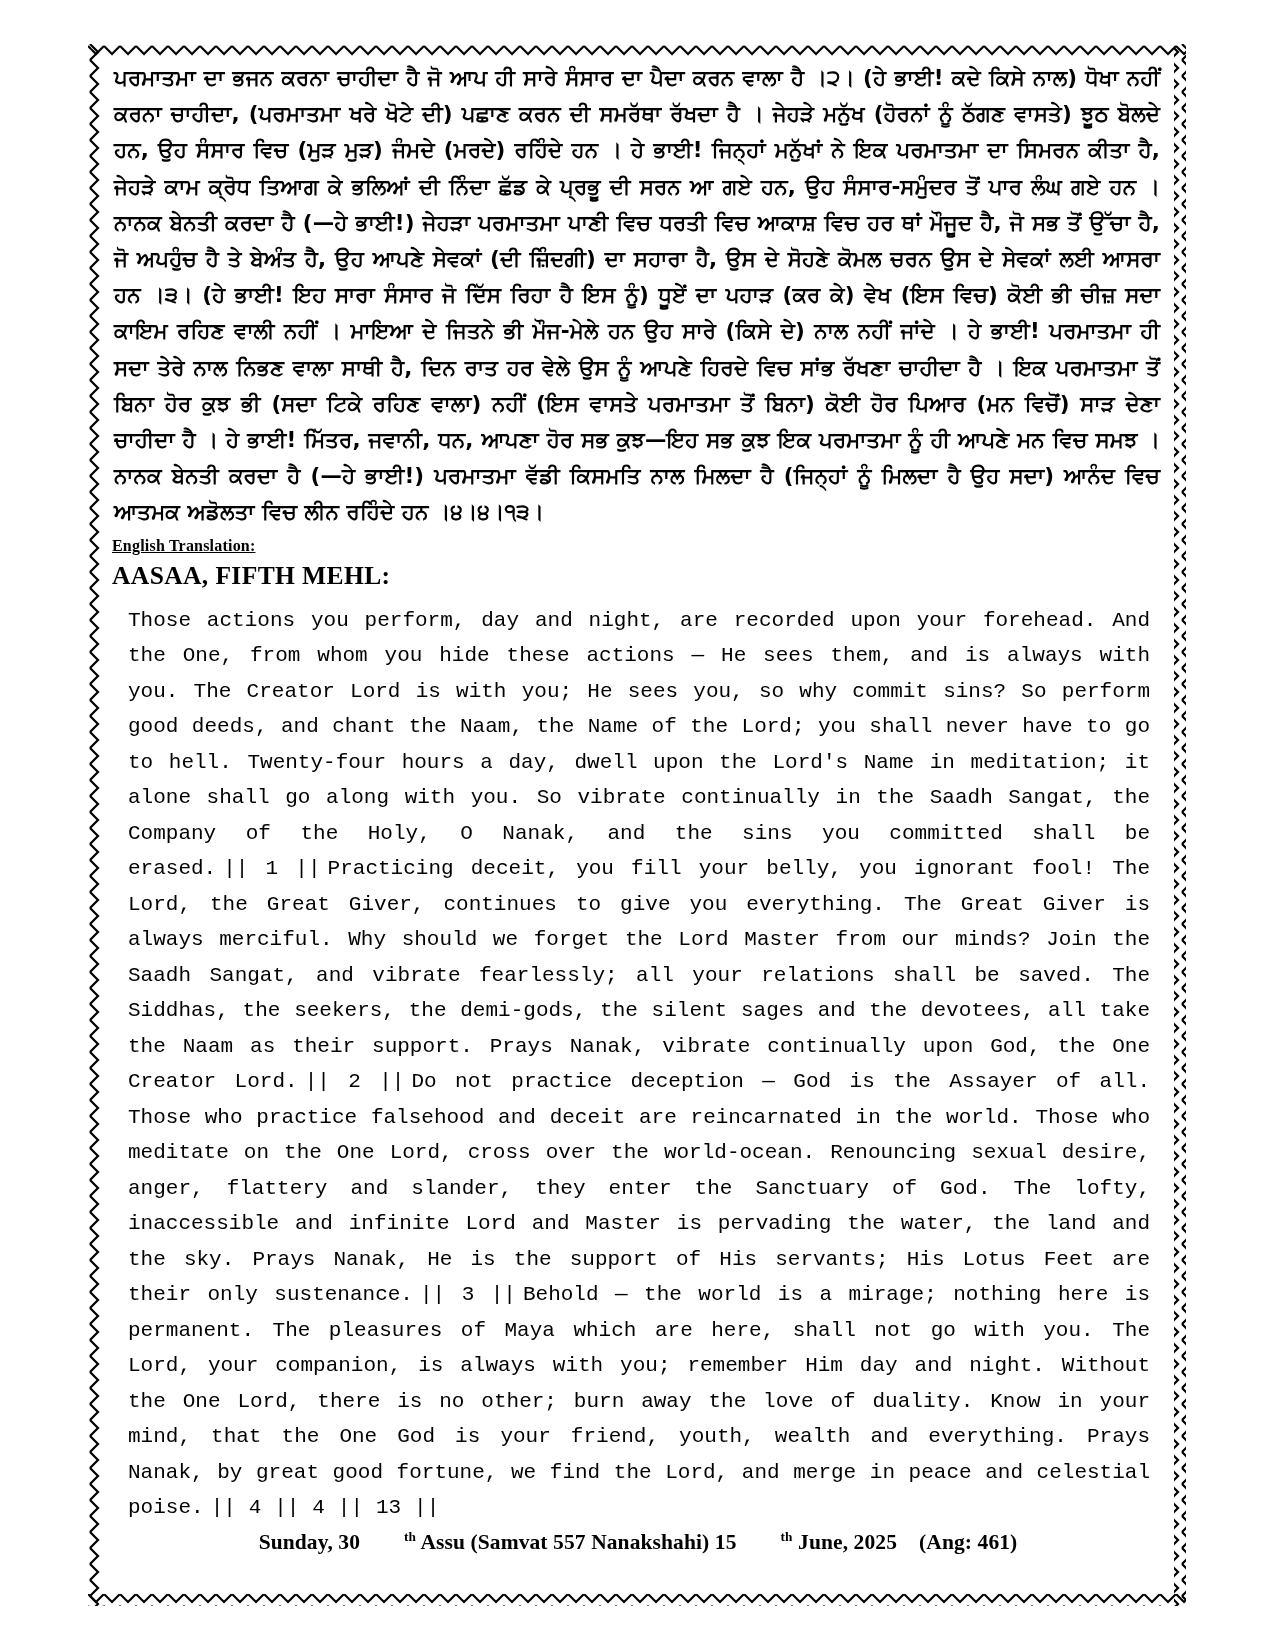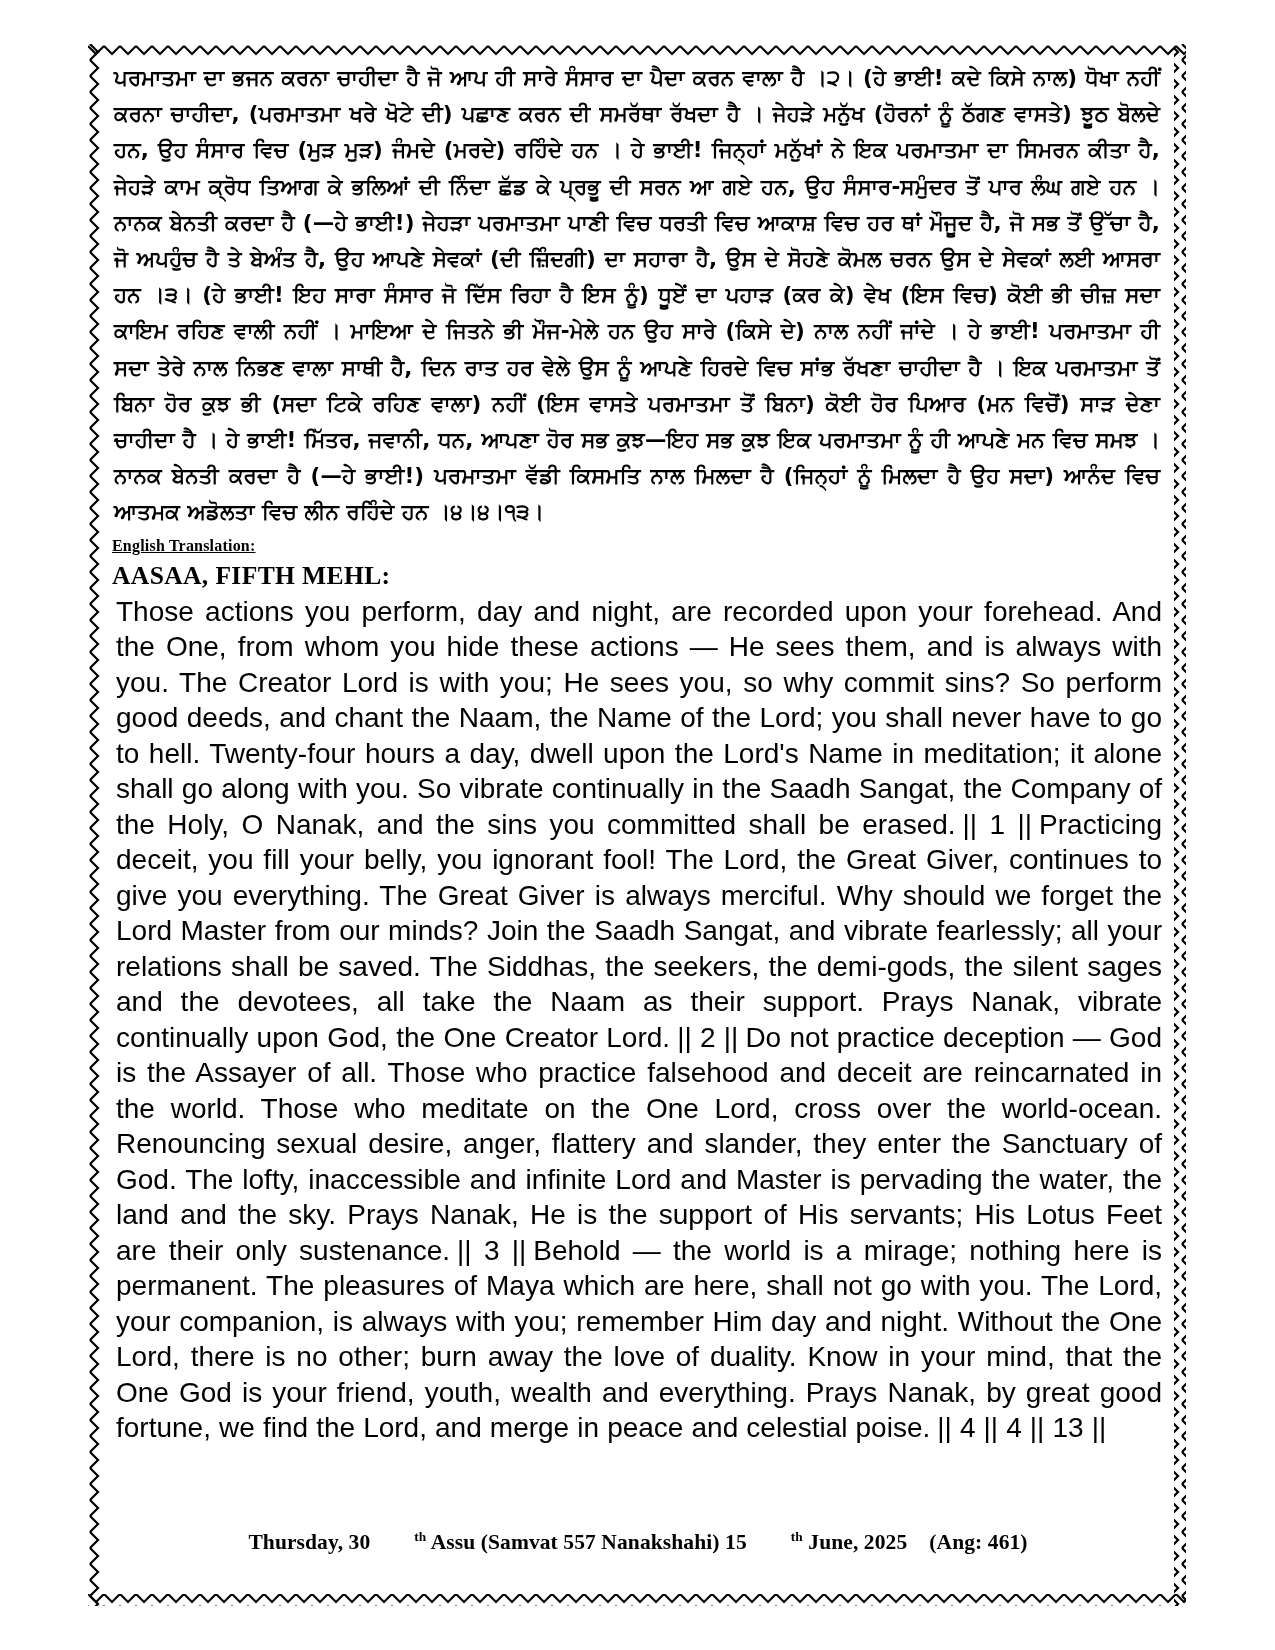--- a/index.html
+++ b/index.html
@@ -78,26 +78,26 @@
   .eng-heading {
     font-family: "Liberation Serif", "DejaVu Serif", serif;
     font-weight: bold;
     font-size: 25.5px;
     letter-spacing: 0.4px;
     margin: 4px 0 3px 0;
   }
 
   
   .eng-body {
-    font-family: Liberation Sans, sans-serif;
-    font-size: 28px;
+    font-family: Liberation Mono, monospace;
+    font-size: 21px;
     line-height: 35.5px;
     text-align: justify;
     text-align-last: left;
-    margin: 0;
+    margin: 12px;
     padding: 0 2px 0 4px;
     word-spacing: 0.3px;
   }
   .eng-body .verse-mark {
     white-space: nowrap;
     padding: 0 7px;
   }
 
   
   .footer {
@@ -149,17 +149,17 @@
 
     <div>
       <span class="translation-label">English Translation:</span>
     </div>
 
     <div class="eng-heading">AASAA, FIFTH MEHL:</div>
 
     <p class="eng-body"><span>Those actions you perform, day and night, are recorded upon your forehead. And the One, from whom you hide these actions — He sees them, and is always with you. The Creator Lord is with you; He sees you, so why commit sins? So perform good deeds, and chant the Naam, the Name of the Lord; you shall never have to go to hell. Twenty-four hours a day, dwell upon the Lord's Name in meditation; it alone shall go along with you. So vibrate continually in the Saadh Sangat, the Company of the Holy, O Nanak, and the sins you committed shall be erased.</span><span class="verse-mark">|| 1 ||</span><span>Practicing deceit, you fill your belly, you ignorant fool! The Lord, the Great Giver, continues to give you everything. The Great Giver is always merciful. Why should we forget the Lord Master from our minds? Join the Saadh Sangat, and vibrate fearlessly; all your relations shall be saved. The Siddhas, the seekers, the demi-gods, the silent sages and the devotees, all take the Naam as their support. Prays Nanak, vibrate continually upon God, the One Creator Lord.</span><span class="verse-mark">|| 2 ||</span><span>Do not practice deception — God is the Assayer of all. Those who practice falsehood and deceit are reincarnated in the world. Those who meditate on the One Lord, cross over the world-ocean. Renouncing sexual desire, anger, flattery and slander, they enter the Sanctuary of God. The lofty, inaccessible and infinite Lord and Master is pervading the water, the land and the sky. Prays Nanak, He is the support of His servants; His Lotus Feet are their only sustenance.</span><span class="verse-mark">|| 3 ||</span><span>Behold — the world is a mirage; nothing here is permanent. The pleasures of Maya which are here, shall not go with you. The Lord, your companion, is always with you; remember Him day and night. Without the One Lord, there is no other; burn away the love of duality. Know in your mind, that the One God is your friend, youth, wealth and everything. Prays Nanak, by great good fortune, we find the Lord, and merge in peace and celestial poise.</span><span class="verse-mark">|| 4 || 4 || 13 ||</span></p>
 
     <div class="footer">
-      <span>Thursday, </span><span>30</span><sup>th</sup><span> Assu (Samvat 557 Nanakshahi) </span><span>15</span><sup>th</sup><span> June, 2025</span><span class="ang">(Ang: 461)</span>
+      <span>Sunday, </span><span>30</span><sup>th</sup><span> Assu (Samvat 557 Nanakshahi) </span><span>15</span><sup>th</sup><span> June, 2025</span><span class="ang">(Ang: 461)</span>
     </div>
 
   </div>
 </div>
 
 </body></html>

